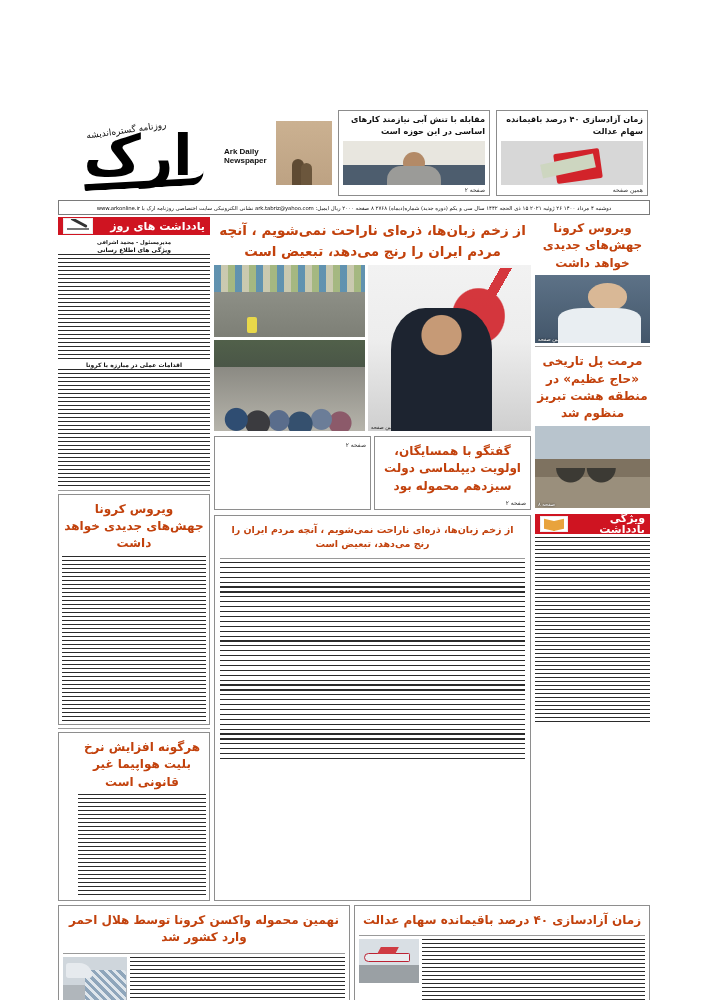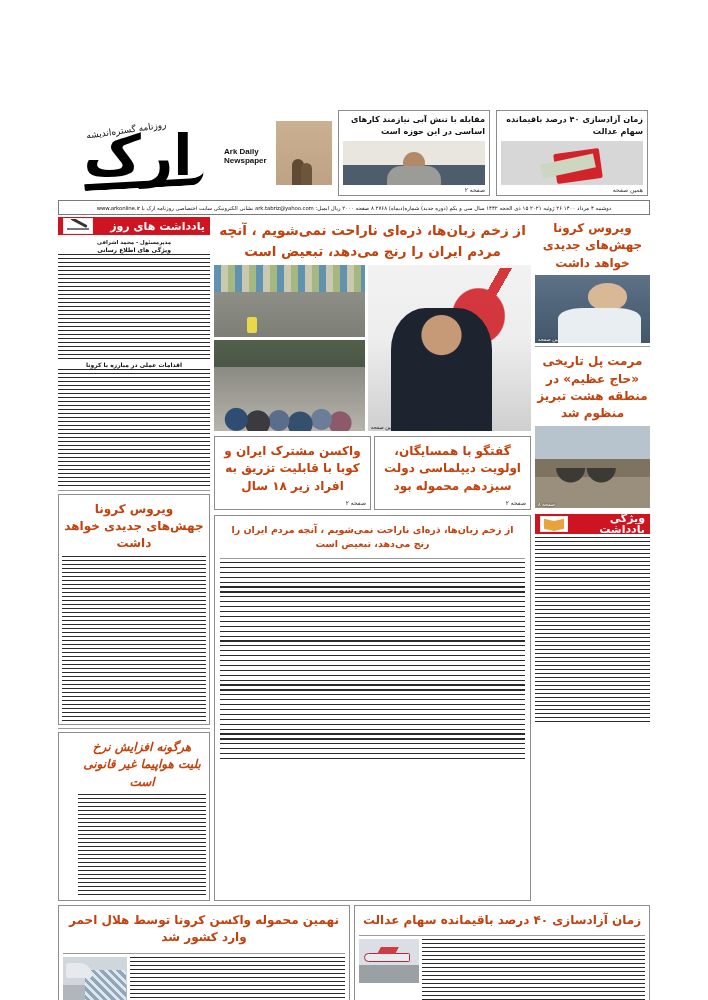--- a/index.html
+++ b/index.html
@@ -510,21 +510,21 @@
 
         <div class="hairline"></div>
 
         <div class="boxed" style="padding:3px 3px 2px 3px;">
           <div class="art-title sm">ویروس کرونا جهش‌های جدیدی خواهد داشت</div>
           <div class="txt tight" style="height:166px"></div>
         </div>
 
         <div class="hairline"></div>
 
-        <div class="boxed" style="padding:3px 3px 2px 19px; flex:1;font-style:italic;">
+        <div class="boxed" style="padding:3px 3px 2px 19px; flex:1;">
           <div class="art-title sm">هرگونه افزایش نرخ بلیت هواپیما غیر قانونی است</div>
           <div class="txt tight" style="height:104px"></div>
         </div>
 
       </div>
 
       <div class="col-center">
 
         <div class="art-title lg">از زخم زبان‌ها، ذره‌ای ناراحت نمی‌شویم ، آنچه مردم ایران را رنج می‌دهد، تبعیض است</div>
 
@@ -537,21 +537,20 @@
             <div class="ph ph-crowd" style="flex:1.25"></div>
           </div>
         </div>
 
         <div class="photo-grid" style="margin-top:5px">
           <div class="boxed" style="flex:1; padding:3px 4px;">
             <div class="art-title sm">گفتگو با همسایگان، اولویت دیپلماسی دولت سیزدهم محموله بود</div>
             <div class="teaser-page">صفحه ۲</div>
           </div>
           <div class="boxed" style="flex:1; padding:3px 4px;">
-            <div class="art-title sm">واکسن مشترک ایران و کوبا با قابلیت تزریق به افراد زیر ۱۸ سال</div>
             <div class="teaser-page">صفحه ۲</div>
           </div>
         </div>
 
         <div class="boxed" style="margin-top:5px; padding:4px 5px; flex:1; display:flex; flex-direction:column;">
           <div class="art-title">از زخم زبان‌ها، ذره‌ای ناراحت نمی‌شویم ، آنچه مردم ایران را رنج می‌دهد، تبعیض است</div>
           <div class="hairline"></div>
           <div class="col3 txt loose" style="height:198px"></div>
         </div>
 

